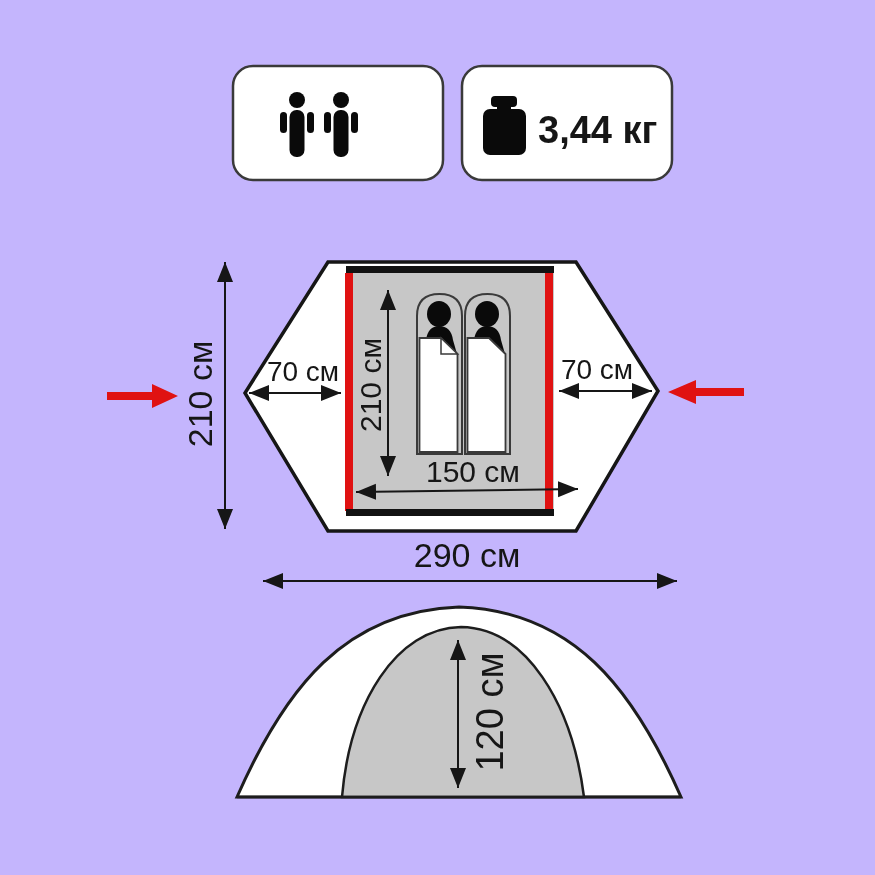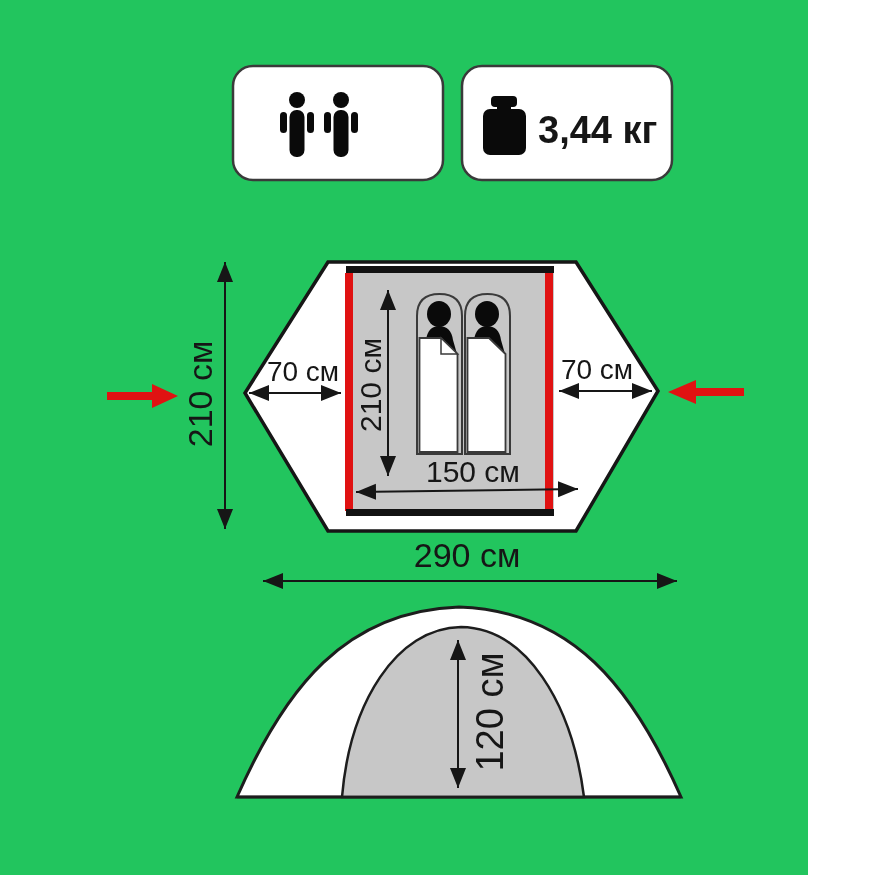--- a/index.html
+++ b/index.html
@@ -1,19 +1,19 @@
 <!DOCTYPE html>
 <html><head>
 <meta charset="utf-8">
 <style>
   html,body{margin:0;padding:0;background:#ffffff;}
   .canvas{
     position:relative;
-    width:808px;height:875px;
-    background:#22c55e;
+    width:875px;height:875px;
+    background:#c4b5fd;
     font-family:"Liberation Sans","DejaVu Sans",sans-serif;
     overflow:hidden;
   }
   svg{position:absolute;top:0;left:0;}
   text{fill:#161616;}
   .dim-label{font-size:34px;}
   .dim-label-sm{font-size:28px;}
   .dim-label-inner{font-size:30px;}
   .dim-label-dome{font-size:38px;}
   .weight-label{font-size:38px;font-weight:700;}

